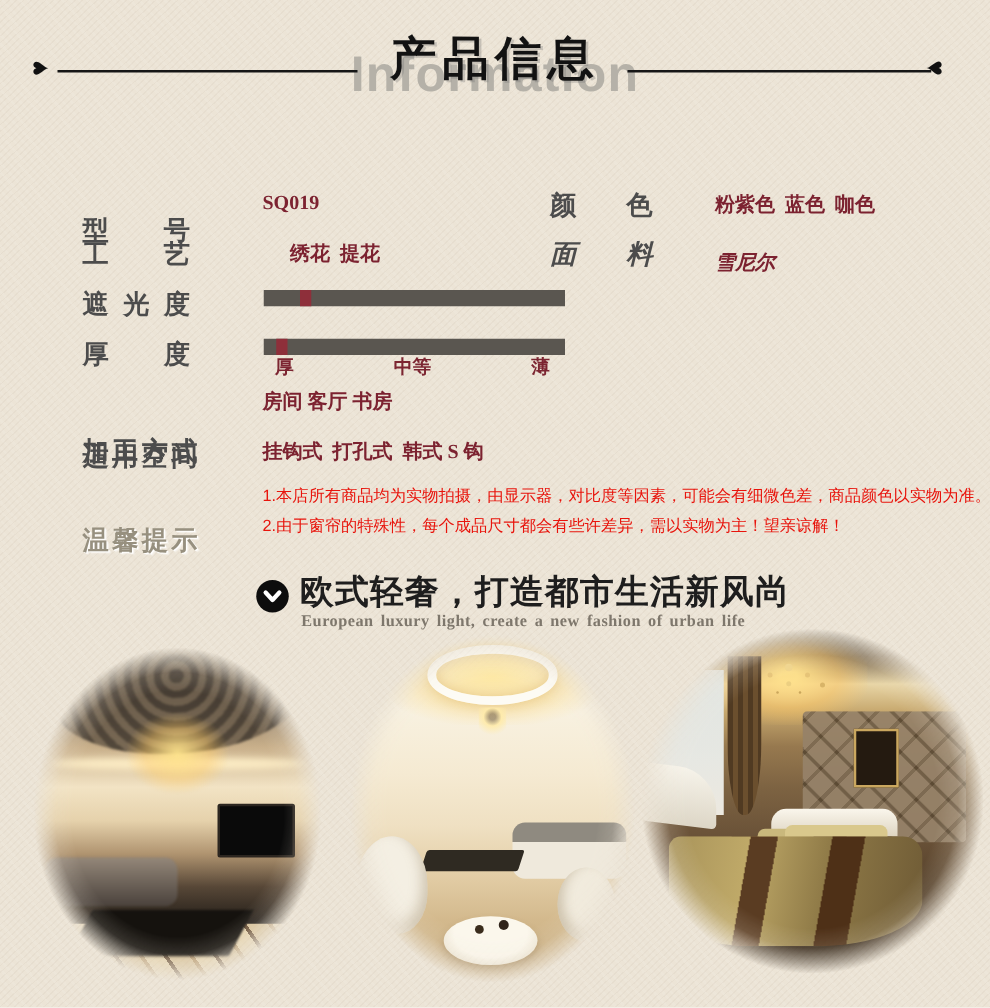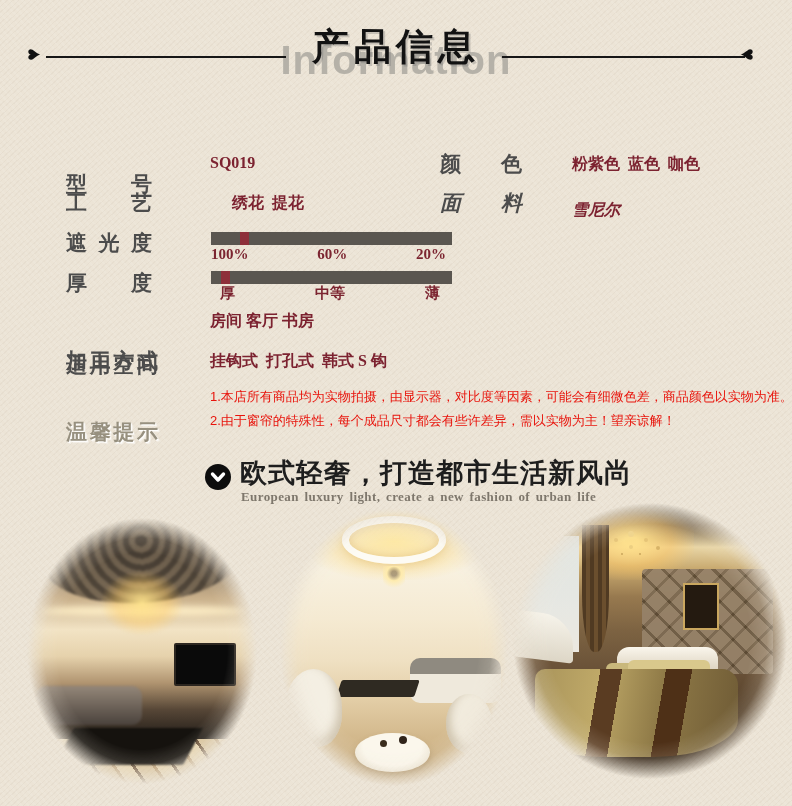--- a/index.html
+++ b/index.html
@@ -205,25 +205,20 @@
 
   <div class="spec-label lab-x1 lab-craft">工艺</div>
   <div class="spec-value val-craft">绣花  提花</div>
   <div class="spec-label lab-x2 lab-fabric">面料</div>
   <div class="spec-value val-fabric">雪尼尔</div>
 
   <div class="spec-label lab-x1 lab-shading">遮光度</div>
   <div class="bar bar-shading">
     <div class="bar-marker" style="left: 12%;"></div>
   </div>
-  <div class="ticks ticks-shading">
-    <span>100%</span>
-    <span>60%</span>
-    <span>20%</span>
-  </div>
 
   <div class="spec-label lab-x1 lab-thickness">厚度</div>
   <div class="bar bar-thickness">
     <div class="bar-marker" style="left: 4.3%;"></div>
   </div>
   <div class="ticks ticks-thickness">
     <span>厚</span>
     <span>中等</span>
     <span>薄</span>
   </div>

